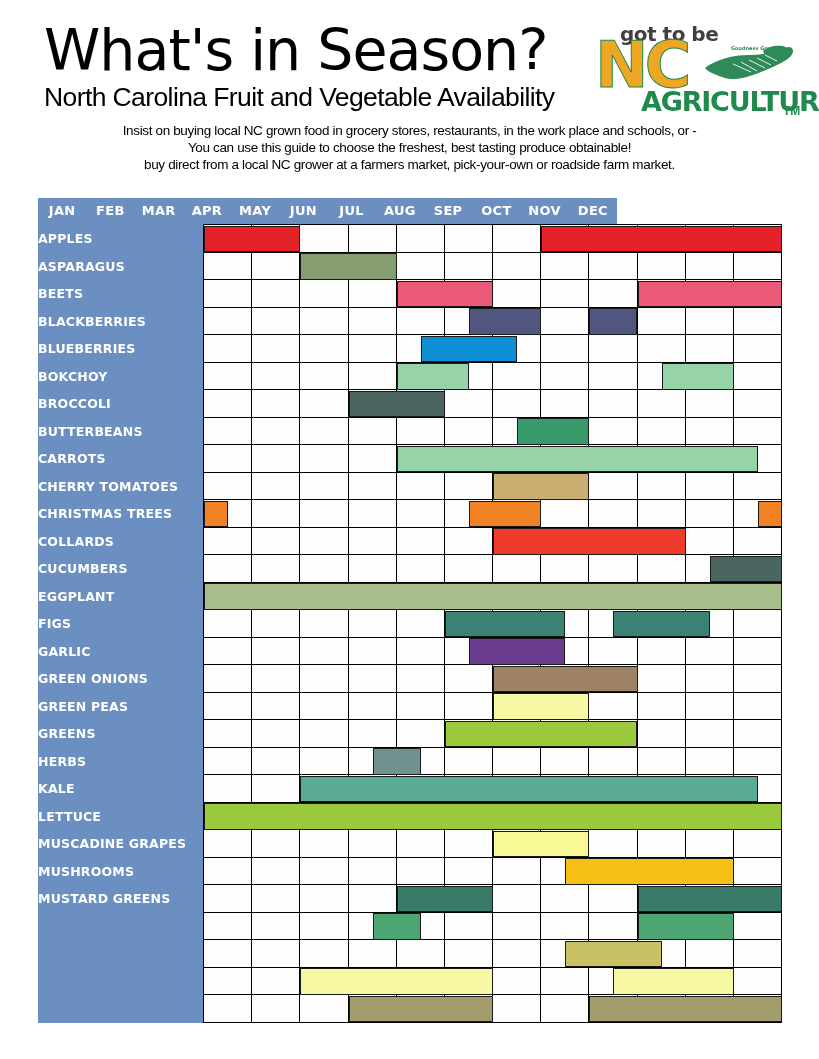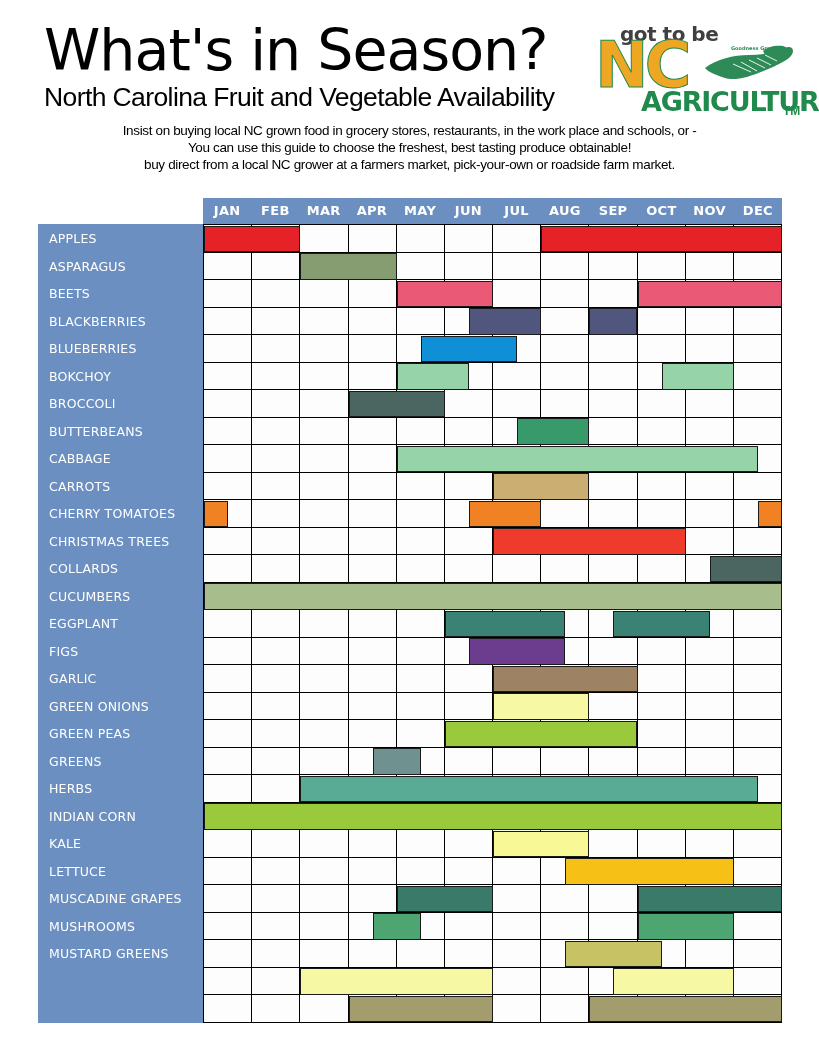--- a/index.html
+++ b/index.html
@@ -97,20 +97,21 @@
   
   .chart {
     position: absolute;
     left: 38px;
     top: 198px;
     width: 744px;
   }
   .chart-head {
     display: flex;
     height: 26px;
+    flex-direction: column;
   }
   .head-spacer {
     width: 165px;
     background: #ffffff;
   }
   .months {
     display: flex;
     width: 579px;
     background: #6b8fc0;
   }
@@ -130,24 +131,23 @@
   }
   .labels {
     width: 165px;
     background: #6b8fc0;
     padding-top: 1px;
   }
   .row-label {
     height: 27.5px;
     color: #ffffff;
     font-family: "DejaVu Sans", sans-serif;
-    font-weight: normal;
+    font-weight: bold;
     font-size: 12.5px;
     line-height: 27.5px;
-    padding-left: 11px;
     letter-spacing: 0.2px;
     white-space: nowrap;
     overflow: hidden;
   }
   .grid {
     width: 579px;
     position: relative;
     border-top: 1.6px solid #000;
     border-left: 1.6px solid #000;
   }
@@ -227,34 +227,32 @@
   <div class="chart-body">
     <div class="labels" id="labels">
         <div class="row-label">APPLES</div>
         <div class="row-label">ASPARAGUS</div>
         <div class="row-label">BEETS</div>
         <div class="row-label">BLACKBERRIES</div>
         <div class="row-label">BLUEBERRIES</div>
         <div class="row-label">BOKCHOY</div>
         <div class="row-label">BROCCOLI</div>
         <div class="row-label">BUTTERBEANS</div>
-        <div class="row-label">CABBAGE</div>
         <div class="row-label">CARROTS</div>
         <div class="row-label">CHERRY   TOMATOES</div>
         <div class="row-label">CHRISTMAS TREES</div>
         <div class="row-label">COLLARDS</div>
         <div class="row-label">CUCUMBERS</div>
         <div class="row-label">EGGPLANT</div>
         <div class="row-label">FIGS</div>
         <div class="row-label">GARLIC</div>
         <div class="row-label">GREEN ONIONS</div>
         <div class="row-label">GREEN PEAS</div>
         <div class="row-label">GREENS</div>
         <div class="row-label">HERBS</div>
-        <div class="row-label">INDIAN CORN</div>
         <div class="row-label">KALE</div>
         <div class="row-label">LETTUCE</div>
         <div class="row-label">MUSCADINE GRAPES</div>
         <div class="row-label">MUSHROOMS</div>
         <div class="row-label">MUSTARD GREENS</div>
       </div>
     <div class="grid" id="grid">
         <div class="grid-row">
           <div class="cell"></div>
           <div class="cell"></div>

